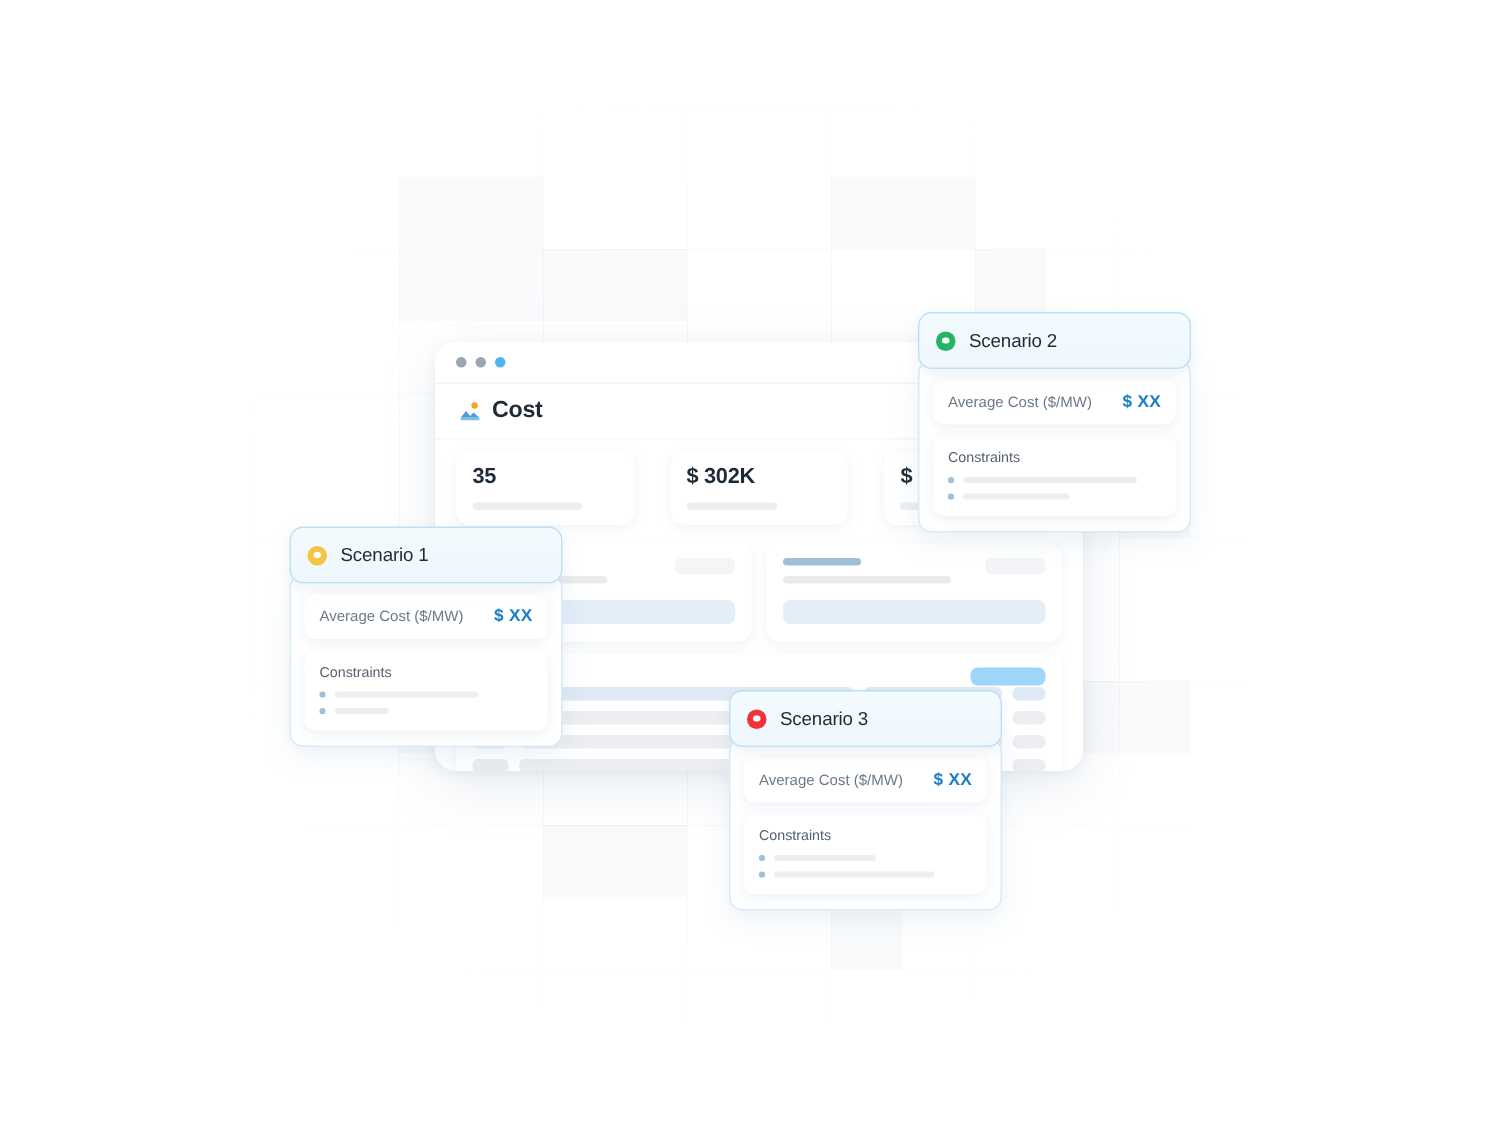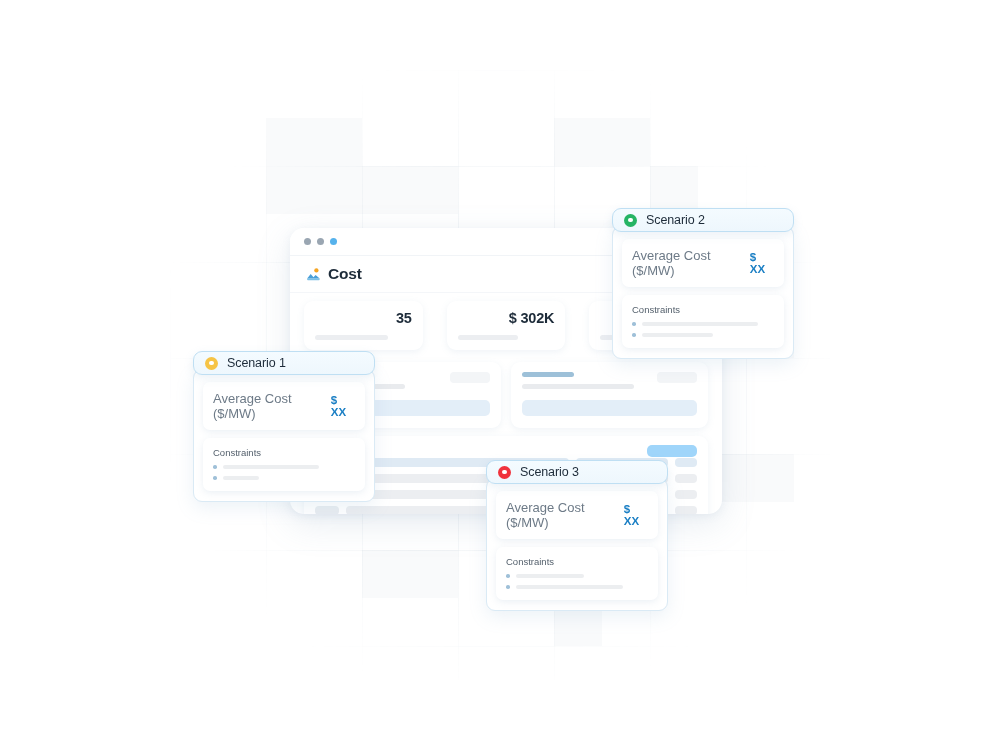--- a/index.html
+++ b/index.html
@@ -73,21 +73,20 @@
     font-weight: bold;
     color: #1d2b39;
     letter-spacing: -0.2px;
   }
 
   
   #kpi-row {
     display: flex;
     gap: 24px;
     padding: 8px 14px 6px 14px;
-    text-align: right;
   }
   .kpi-card {
     flex: 1;
     background: #ffffff;
     border-radius: 9px;
     box-shadow: 0 2px 7px rgba(130,160,190,0.13);
     padding: 9px 11px 10px 11px;
   }
   .kpi-value {
     font-size: 14.5px;
@@ -160,21 +159,21 @@
   .c3.blue { background: #dfeaf4; }
   .c4 { width: 22px; height: 9px; border-radius: 4px; background: #eceef1; }
   .c4.blue { background: #dfeaf4; }
 
   
   .scenario {
     position: absolute;
     width: 182px;
   }
   .sc-header {
-    height: 24px;
+    height: 38px;
     background: linear-gradient(180deg,#f4fbff 0%, #eef7fd 100%);
     border: 1px solid #bfdff3;
     border-radius: 9px;
     display: flex;
     align-items: center;
     gap: 9px;
     padding: 0 11px;
     box-sizing: border-box;
     box-shadow: 0 3px 10px rgba(130,170,200,0.16);
     position: relative;
@@ -212,21 +211,21 @@
 
   .cost-box {
     background: #fff;
     border-radius: 7px;
     box-shadow: 0 2px 7px rgba(130,160,190,0.16);
     padding: 9px 10px;
     display: flex;
     align-items: center;
     justify-content: space-between;
   }
-  .cost-label { font-size: 13px; color: #6d7a87; }
+  .cost-label { font-size: 10px; color: #6d7a87; }
   .cost-value { font-size: 11.5px; font-weight: bold; color: #1b7fc4; letter-spacing: 0.2px; }
 
   .constraints-box {
     margin-top: 8px;
     background: #fff;
     border-radius: 7px;
     box-shadow: 0 2px 7px rgba(130,160,190,0.16);
     padding: 9px 10px 11px 10px;
   }
   .cons-label { font-size: 9.5px; color: #55616d; }

